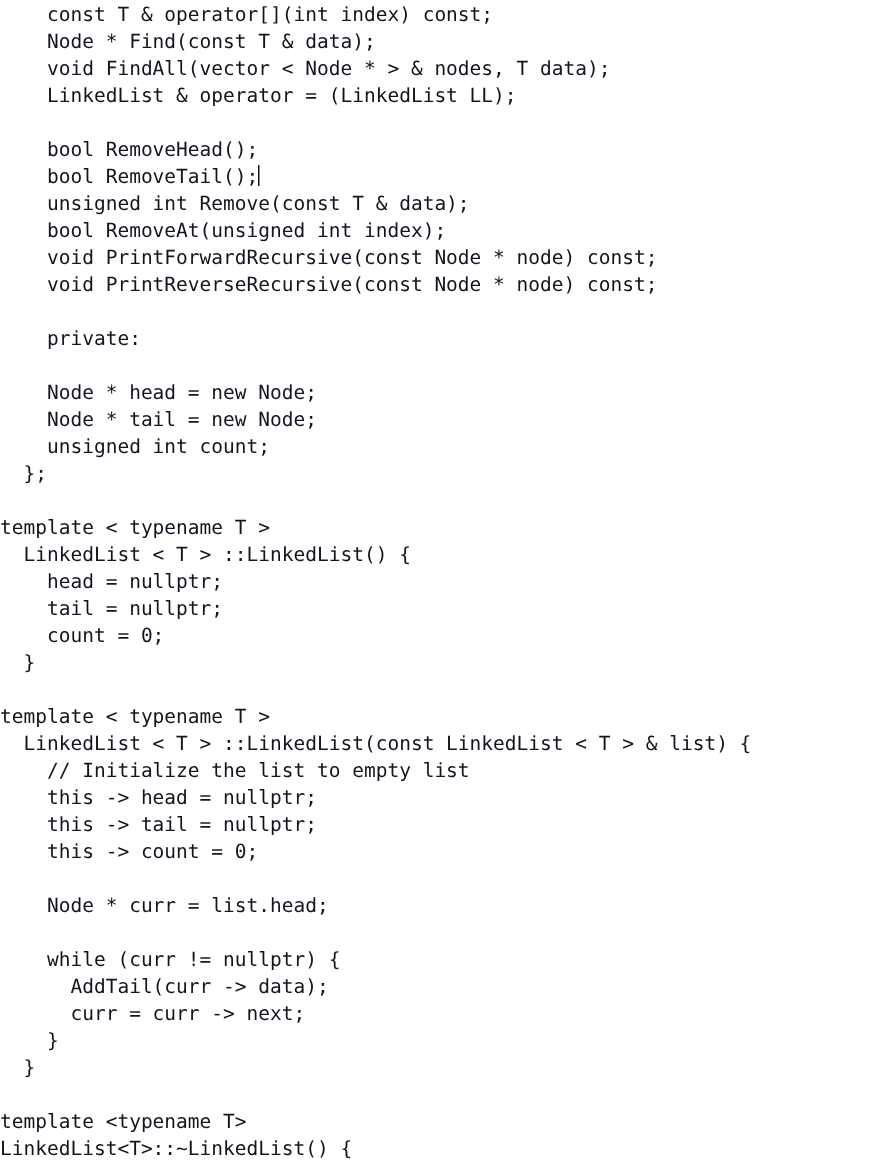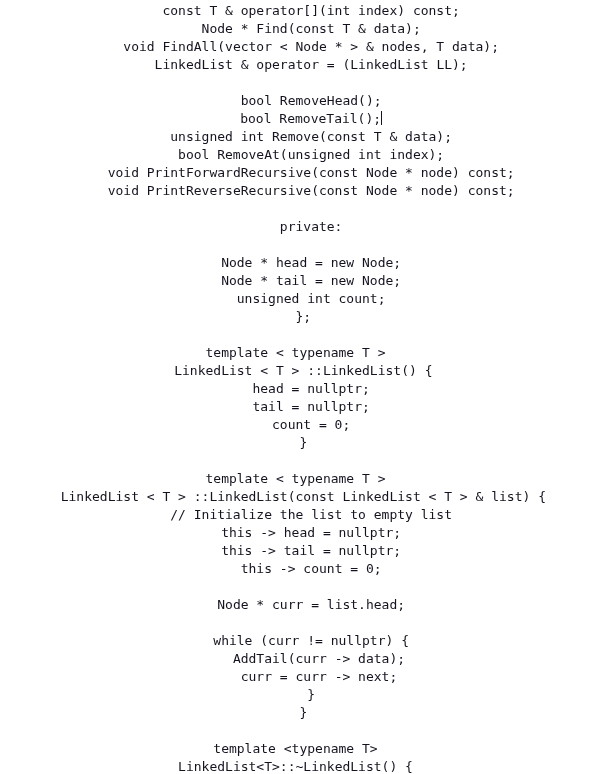--- a/index.html
+++ b/index.html
@@ -14,21 +14,20 @@
     overflow: hidden;
     font-family: "DejaVu Sans Mono", "Liberation Mono", monospace;
   }
   #editor {
     position: relative;
     width: 591px;
     height: 774px;
     background: #ffffff;
     padding: 0;
     box-sizing: border-box;
-    text-align: center;
   }
   #code {
     margin: 0;
     padding: 2px 0 0 0;
     font-family: "DejaVu Sans Mono", "Liberation Mono", monospace;
     font-size: 13px;
     line-height: 18px;
     color: #141420;
     white-space: pre;
     letter-spacing: 0px;

